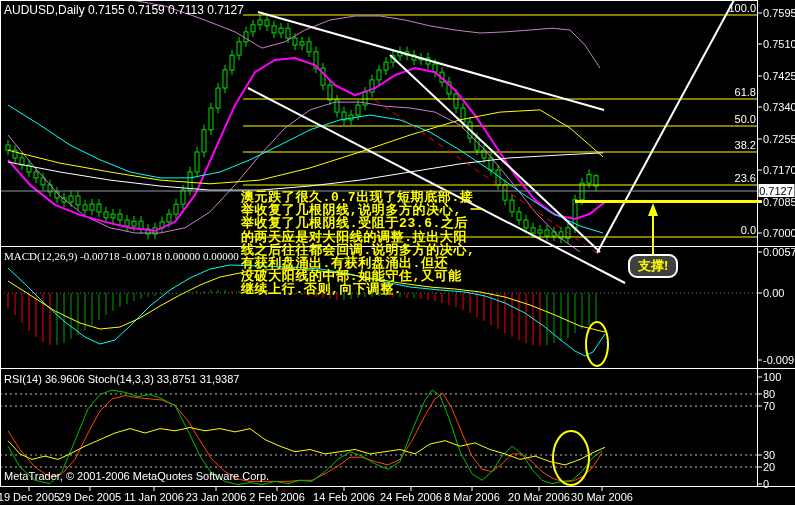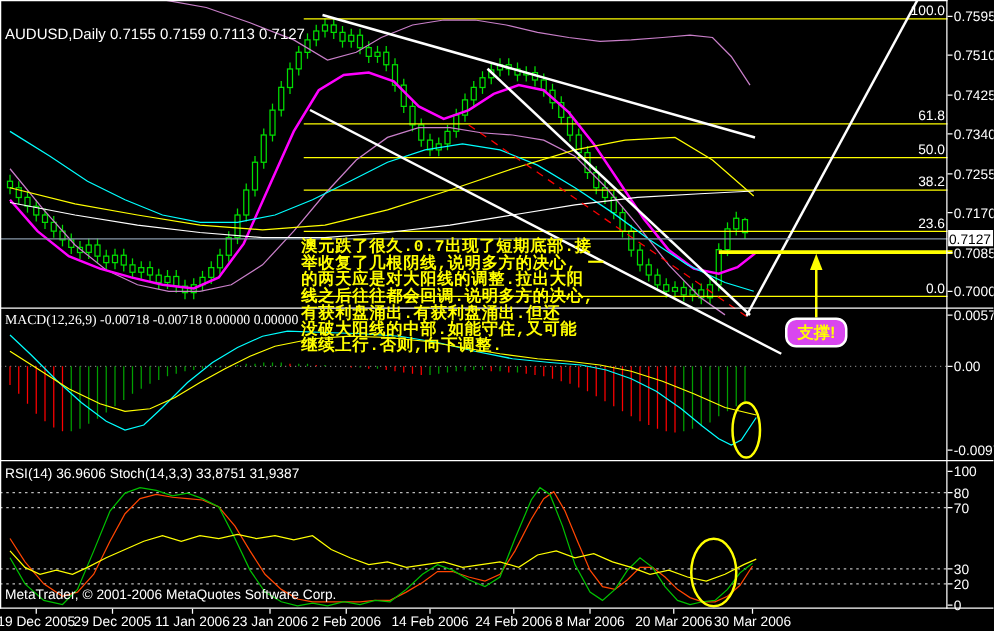--- a/index.html
+++ b/index.html
@@ -1,26 +1,26 @@
 <!DOCTYPE html>
 <html><head>
 <meta charset="utf-8">
 <style>
   html,body{margin:0;padding:0;background:#000;}
   .stage{position:relative;width:795px;height:505px;background:#000;overflow:hidden;
          font-family:"Liberation Sans",sans-serif;}
   .stage svg{position:absolute;left:0;top:0;}
-  .title{position:absolute;left:4px;top:20px;color:#fff;font-size:12px;white-space:nowrap;}
+  .title{position:absolute;left:4px;top:3px;color:#fff;font-size:12px;white-space:nowrap;}
   .ind-label{position:absolute;left:4px;color:#fff;font-size:11px;white-space:nowrap;}
   .ind-label.macd{top:250px;font-family:Liberation Serif, serif;}
   .ind-label.rsi{top:373px;}
   .copyright{position:absolute;left:4px;top:470px;color:#fff;font-size:11px;white-space:nowrap;}
   .annotation{position:absolute;left:241px;top:191px;color:#ff0;font-size:13px;font-weight:bold;
               line-height:13.2px;letter-spacing:0.6px;white-space:nowrap;font-family:Liberation Mono, monospace;}
-  .support-label{position:absolute;left:628px;top:254px;background:#d946ef;border:2px solid #fff;
+  .support-label{position:absolute;left:628px;top:254px;background:#404040;border:2px solid #fff;
                  border-radius:9px;color:#ff0;font-size:13px;font-weight:bold;
                  padding:1px 8px 2px 8px;line-height:17px;}
 </style>
 </head>
 <body>
 
 <div class="stage">
   <svg id="svg" width="795" height="505">
       <g>
         <line x1="8" y1="139.8" x2="8" y2="155.4" stroke="#00DF00"></line>
@@ -413,20 +413,21 @@
         <text x="602" y="501" fill="#FFFFFF" font-size="11" text-anchor="middle">30 Mar 2006</text>
       </g>
     </svg>
   <div class="title">AUDUSD,Daily  0.7155 0.7159 0.7113 0.7127</div>
   <div class="ind-label macd">MACD(12,26,9) -0.00718 -0.00718 0.00000 0.00000</div>
   <div class="ind-label rsi">RSI(14) 36.9606  Stoch(14,3,3) 33,8751 31,9387</div>
   <div class="copyright">MetaTrader, © 2001-2006 MetaQuotes Software Corp.</div>
   <div class="annotation" id="annotation">
       <div>澳元跌了很久.0.7出现了短期底部.接</div>
       <div>举收复了几根阴线,说明多方的决心, 一</div>
+      <div>举收复了几根阴线.受阻于23.6.之后</div>
       <div>的两天应是对大阳线的调整.拉出大阳</div>
       <div>线之后往往都会回调.说明多方的决心,</div>
       <div>有获利盘涌出.有获利盘涌出.但还</div>
       <div>没破大阳线的中部.如能守住,又可能</div>
       <div>继续上行.否则,向下调整.</div>
     </div>
   <div class="support-label">
     <span>支撑!</span>
   </div>
 </div>

